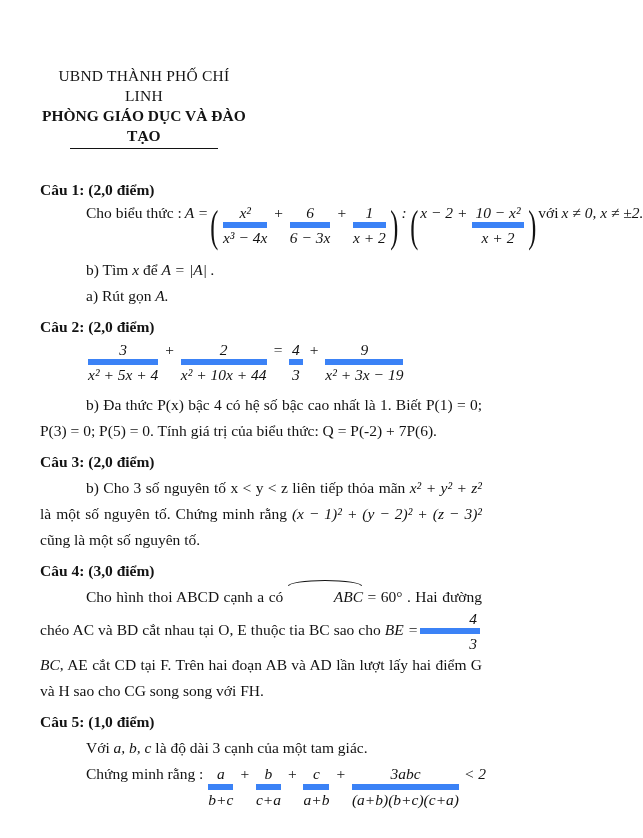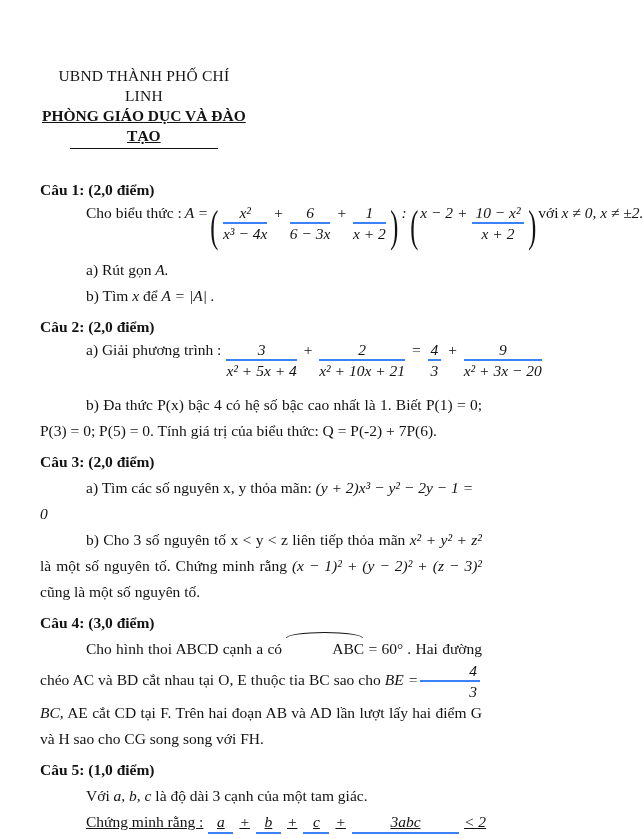--- a/index.html
+++ b/index.html
@@ -7,49 +7,49 @@
     width:643px; height:838px; overflow:hidden;
     font-family:"Liberation Serif", serif;
     color:#131313; font-size:15.5px;
   }
   .page { box-sizing:border-box; width:518px; height:838px; padding:22px 36px 0 40px;margin-top:44px; }
 
   
   .header { display:flex; margin-bottom:32px; }
   .h-left { width:47%; text-align:center; line-height:1.3; }
   .h-left .l1 { letter-spacing:.2px; }
-  .h-left .l2 { font-weight:700;text-decoration:underline; }
+  .h-left .l2 { font-weight:700; }
   .h-rule { width:148px; border-bottom:1.6px solid #131313; margin:1px auto 0; }
   .h-right { width:53%; text-align:center; line-height:1.32; }
   .h-right .b { font-weight:700; }
   .h-right .it { font-style:italic; }
 
   
   .qtitle { font-weight:700; margin:9px 0 4px; }
 
   
   p { margin:0; line-height:26px; text-align:justify; }
   .indent { text-indent:46px; }
   .noj { text-align:left; }
 
   
   .math { font-style:italic; }
   .frac { display:inline-block; vertical-align:middle; text-align:center;
           line-height:1.12; font-style:italic; margin:0 2px; }
-  .frac .num { display:block; border-bottom:2px solid #3b82f6; padding:0 3px 1px; }
+  .frac .num { display:block; border-bottom:6px solid #3b82f6; padding:0 3px 1px; }
   .frac .den { display:block; padding-top:1px; }
   .mrow { display:flex; align-items:flex-start; padding-left:46px; gap:3px;
           flex-wrap:nowrap; white-space:nowrap; }
   .mrow.q1 { margin:5px 0 3px; min-height:50px; }
   .mrow.q2 { margin:5px 0 5px; min-height:46px; }
-  .mrow.q5 { margin:4px 0 2px; min-height:48px;text-decoration:underline; }
+  .mrow.q5 { margin:4px 0 2px; min-height:48px; }
   .op { font-style:italic; padding:0 1px; }
   .bigp { display:inline-block; font-style:normal; font-size:44px; line-height:46px;
           font-weight:400; transform:scaleX(.55); margin:0 -4px; }
-  .widehat { position:relative; display:inline-block; }
+  .widehat { position:relative; display:inline-block; font-style:italic; }
   .widehat::before { content:""; position:absolute; left:0px; right:1px; top:-4px; height:5px;
           border:1px solid #131313; border-bottom:none;
           border-radius:50% 50% 0 0 / 100% 100% 0 0; }
 </style>
 </head>
 <body>
 
 <div class="page">
 
   <div class="header">
@@ -84,50 +84,48 @@
     <span class="bigp">(</span>
     <span class="math">x − 2 +</span>
     <span class="frac">
         <span class="num">10 − x²</span>
         <span class="den">x + 2</span>
       </span>
     <span class="bigp">)</span>
     <span>với</span>
     <span class="math">x ≠ 0, x ≠ ±2.</span>
   </div>
+  <p class="indent noj"><span>b) Tìm </span><span class="math">x</span><span> để </span><span class="math">A = |A| .</span></p>
   <p class="indent noj"><span>a) Rút gọn </span><span class="math">A.</span></p>
-  <p class="indent noj"><span>b) Tìm </span><span class="math">x</span><span> để </span><span class="math">A = |A| .</span></p>
 
   <div class="qtitle">Câu 2: (2,0 điểm)</div>
   <div class="mrow q2">
-    <span>a) Giải phương trình : </span>
     <span class="frac">
         <span class="num">3</span>
         <span class="den">x² + 5x + 4</span>
       </span>
     <span class="op">+</span>
     <span class="frac">
         <span class="num">2</span>
-        <span class="den">x² + 10x + 21</span>
+        <span class="den">x² + 10x + 44</span>
       </span>
     <span class="op">=</span>
     <span class="frac">
         <span class="num">4</span>
         <span class="den">3</span>
       </span>
     <span class="op">+</span>
     <span class="frac">
         <span class="num">9</span>
-        <span class="den">x² + 3x − 20</span>
+        <span class="den">x² + 3x − 19</span>
       </span>
   </div>
   <p class="indent">b) Đa thức P(x) bậc 4 có hệ số bậc cao nhất là 1. Biết P(1) = 0; P(3) = 0; P(5) = 0. Tính giá trị của biểu thức: Q = P(-2) + 7P(6).</p>
 
   <div class="qtitle">Câu 3: (2,0 điểm)</div>
-  <p class="indent noj"><span>a) Tìm các số nguyên x, y thỏa mãn: </span><span class="math">(y + 2)x³ − y² − 2y − 1 = 0</span></p>
   <p class="indent"><span>b) Cho 3 số nguyên tố x &lt; y &lt; z liên tiếp thỏa mãn </span><span class="math">x² + y² + z²</span><span> là một số nguyên tố. Chứng minh rằng </span><span class="math">(x − 1)² + (y − 2)² + (z − 3)²</span><span> cũng là một số nguyên tố.</span></p>
 
   <div class="qtitle">Câu 4: (3,0 điểm)</div>
   <p class="indent"><span>Cho hình thoi ABCD cạnh a có </span><span class="widehat">ABC</span><span> = 60° . Hai đường chéo AC và BD cắt nhau tại O, E thuộc tia BC sao cho </span><span class="math">BE =</span><span class="frac"><span class="num">4</span><span class="den">3</span></span><span class="math">BC</span><span>, AE cắt CD tại F. Trên hai đoạn AB và AD lần lượt lấy hai điểm G và H sao cho CG song song với FH.</span></p>
 
   <div class="qtitle">Câu 5: (1,0 điểm)</div>
   <p class="indent noj"><span>Với </span><span class="math">a, b, c</span><span> là độ dài 3 cạnh của một tam giác.</span></p>
   <div class="mrow q5">
     <span>Chứng minh rằng : </span>
     <span class="frac">

